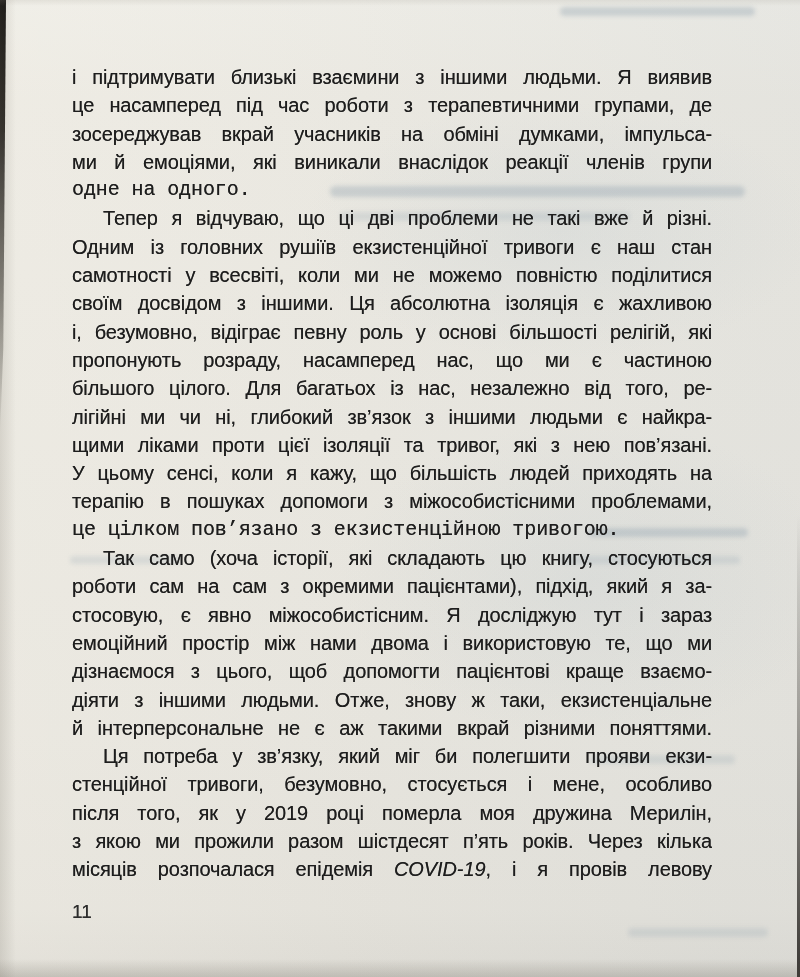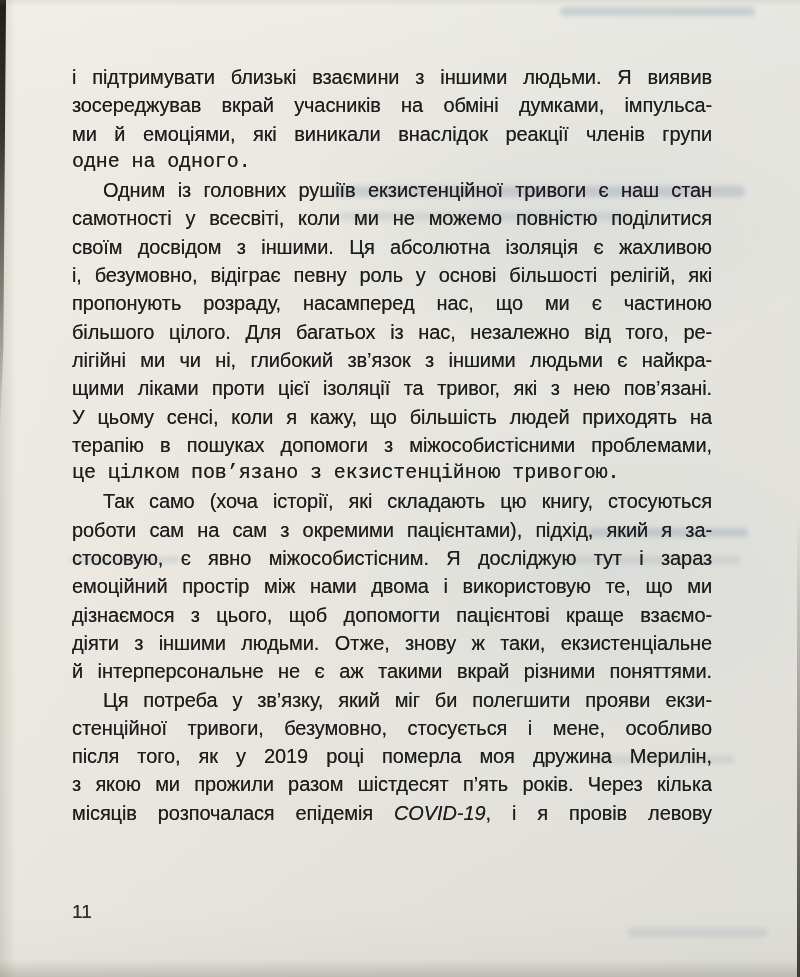--- a/index.html
+++ b/index.html
@@ -102,25 +102,27 @@
   <div class="ghost faint" style="left:340px; top:212px; width:290px; height:9px;"></div>
   <div class="ghost" style="left:588px; top:528px; width:160px; height:9px;"></div>
   <div class="ghost faint" style="left:560px; top:556px; width:180px; height:8px;"></div>
   <div class="ghost faint" style="left:70px;  top:556px; width:110px; height:8px;"></div>
   <div class="ghost faint" style="left:590px; top:755px; width:145px; height:9px;"></div>
   <div class="ghost faint" style="left:628px; top:928px; width:140px; height:9px;"></div>
 
   <div id="textblock" class="textblock">
       <div class="para">
         <div class="line">і підтримувати близькі взаємини з іншими людьми. Я виявив</div>
+        <div class="line">це насамперед під час роботи з терапевтичними групами, де</div>
         <div class="line">зосереджував вкрай учасників на обміні думками, імпульса-</div>
         <div class="line">ми й емоціями, які виникали внаслідок реакції членів групи</div>
         <div class="line lastline">одне на одного.</div>
       </div>
       <div class="para indent">
+        <div class="line">Тепер я відчуваю, що ці дві проблеми не такі вже й різні.</div>
         <div class="line">Одним із головних рушіїв екзистенційної тривоги є наш стан</div>
         <div class="line">самотності у всесвіті, коли ми не можемо повністю поділитися</div>
         <div class="line">своїм досвідом з іншими. Ця абсолютна ізоляція є жахливою</div>
         <div class="line">і, безумовно, відіграє певну роль у основі більшості релігій, які</div>
         <div class="line">пропонують розраду, насамперед нас, що ми є частиною</div>
         <div class="line">більшого цілого. Для багатьох із нас, незалежно від того, ре-</div>
         <div class="line">лігійні ми чи ні, глибокий зв’язок з іншими людьми є найкра-</div>
         <div class="line">щими ліками проти цієї ізоляції та тривог, які з нею пов’язані.</div>
         <div class="line">У цьому сенсі, коли я кажу, що більшість людей приходять на</div>
         <div class="line">терапію в пошуках допомоги з міжособистісними проблемами,</div>

